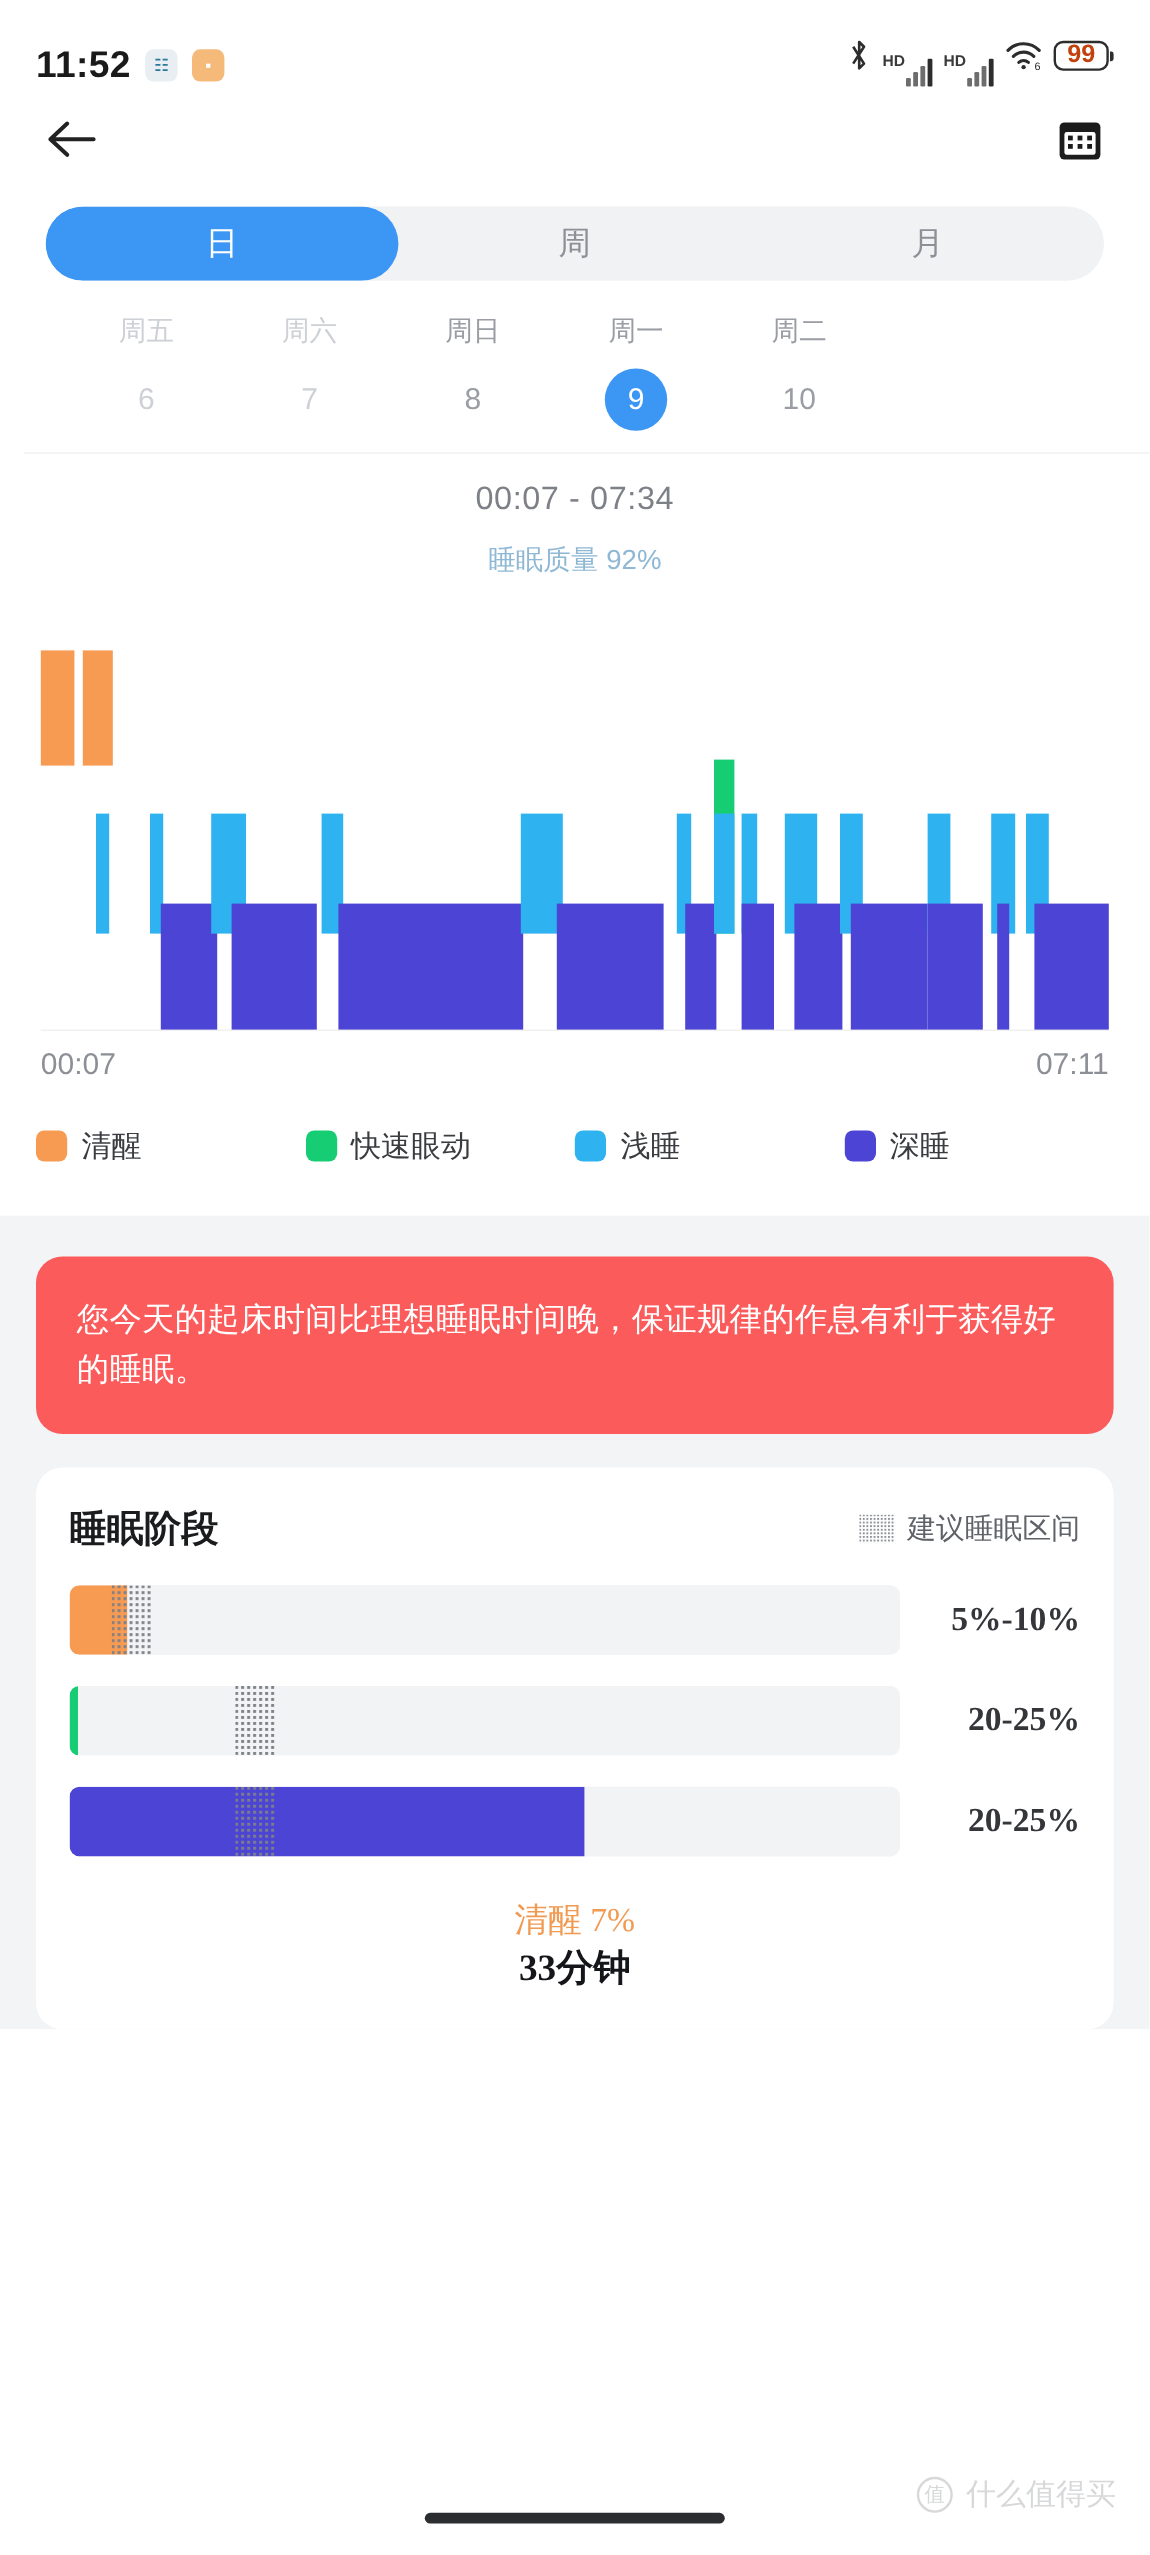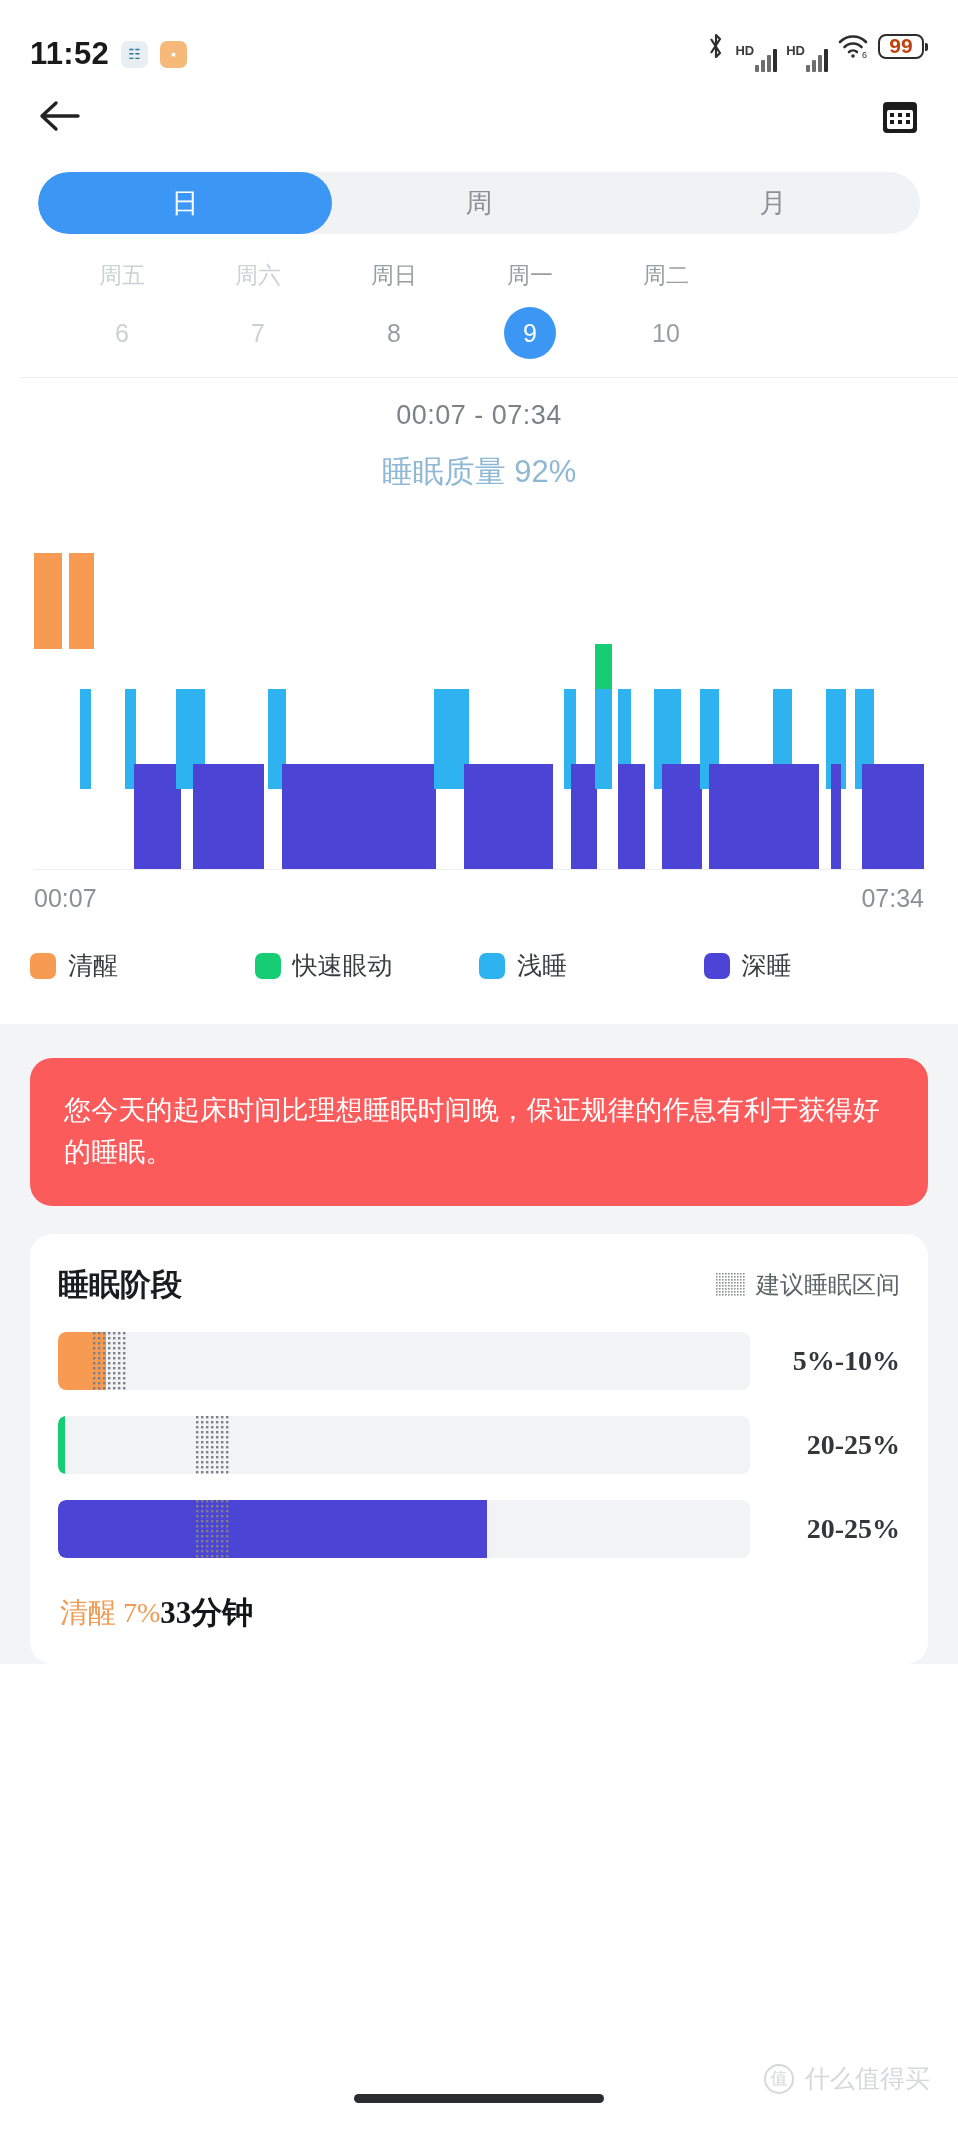--- a/index.html
+++ b/index.html
@@ -81,21 +81,21 @@
   }
   .daynum.dim { color: #cdd0d4; }
   .daynum.sel { background: #3c96f4; color: #ffffff; }
 
   
   .summary { text-align: center; padding: 22px 0 6px; }
   .range { font-size: 27px; color: #7d8086; letter-spacing: .5px; }
   .duration { margin-top: 14px; color: #111; line-height: 1; }
   .duration .num { font-size: 62px; font-weight: 700; letter-spacing: -1px; }
   .duration .unit { font-size: 37px; font-weight: 700; }
-  .quality { margin-top: 20px; font-size: 31px; color: #8fb8d4; }
+  .quality { margin-top: 20px; font-size: 23px; color: #8fb8d4; }
 
   
   .hypno-wrap { padding: 40px 34px 0; }
   .hypno { position: relative; width: 890px; height: 330px; }
   .hbar { position: absolute; }
   .axis {
     display: flex; justify-content: space-between;
     padding: 14px 34px 0; font-size: 25px; color: #8c8f95;
   }
   .axis-rule { margin: 0 34px; border-top: 1.5px solid #eeeeee; }
@@ -132,20 +132,21 @@
   .fill { position: absolute; left: 0; top: 0; height: 100%; border-radius: 8px 0 0 8px; }
   .zone { position: absolute; top: 0; height: 100%; }
   .stage-pct {
     width: 150px; text-align: right; font-size: 28px;
     font-weight: 600; color: #34363a; flex: none;
   }
 
   .totals {
     display: flex; align-items: center; 
     padding: 34px 2px 30px;
+    flex-direction: column;
   }
   .tot-left { font-size: 28px; color: #f09a52; }
   .tot-left b { font-weight: 400; }
   .tot-right { font-size: 31px; font-weight: 700; color: #15161a; }
 
   .watermark {
     position: absolute; right: 28px; bottom: 34px;
     display: flex; align-items: center; gap: 11px;
     font-size: 25px; color: #d7d8da;
   }
@@ -296,21 +297,21 @@
       <div class="hbar" style="left: 738.7px; width: 46.28px; background: rgb(76, 68, 212); top: 225px; height: 105px;"></div>
       <div class="hbar" style="left: 792.1px; width: 19.58px; background: rgb(47, 179, 240); top: 150px; height: 100px;"></div>
       <div class="hbar" style="left: 797.44px; width: 9.79px; background: rgb(76, 68, 212); top: 225px; height: 105px;"></div>
       <div class="hbar" style="left: 820.58px; width: 19.58px; background: rgb(47, 179, 240); top: 150px; height: 100px;"></div>
       <div class="hbar" style="left: 827.7px; width: 62.3px; background: rgb(76, 68, 212); top: 225px; height: 105px;"></div>
     </div>
 </div>
 <div class="axis-rule"></div>
 <div class="axis">
   <span>00:07</span>
-  <span>07:34</span>
+  <span>07:11</span>
 </div>
 
 <div class="legend" id="legend">
     <div class="lg">
       <span class="lg-sw" style="background: rgb(247, 154, 82);"></span>
       <span class="lg-tx">清醒</span>
     </div>
     <div class="lg">
       <span class="lg-sw" style="background: rgb(23, 205, 115);"></span>
       <span class="lg-tx">快速眼动</span>

